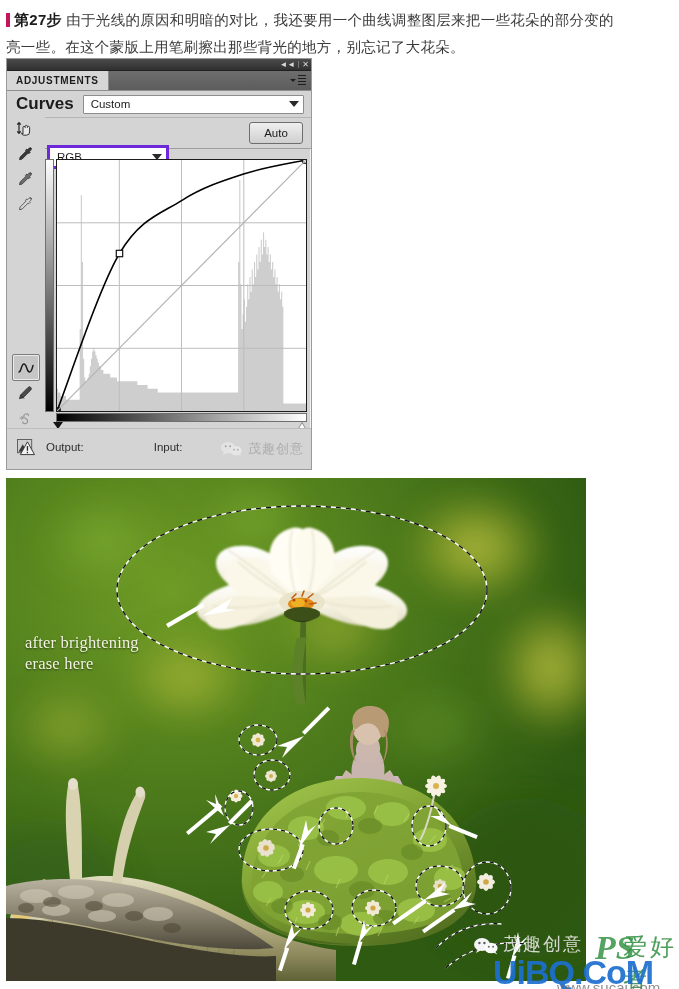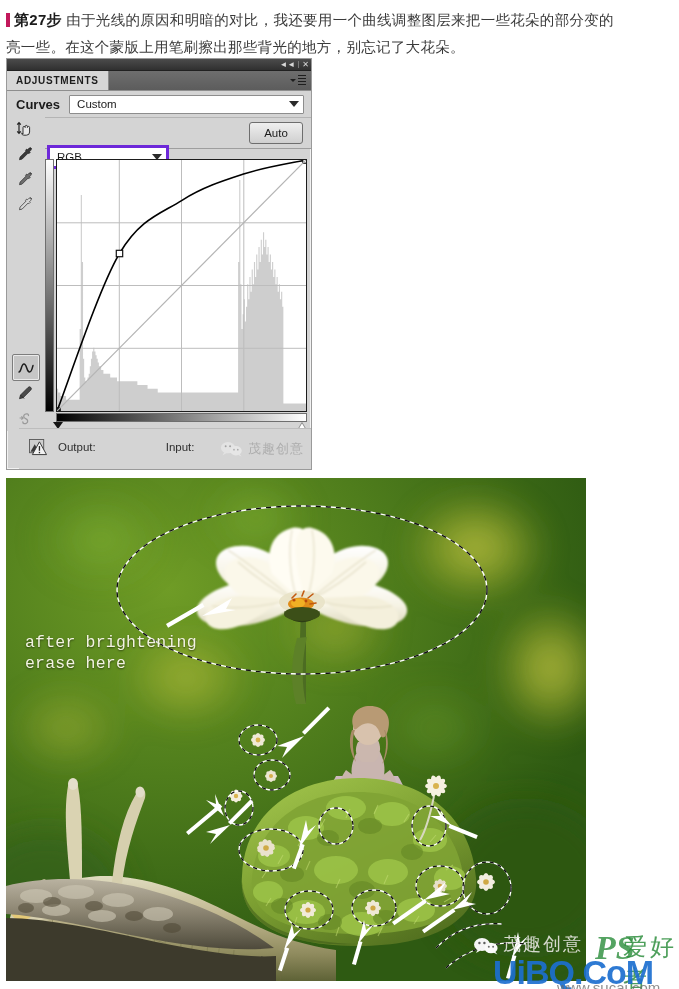--- a/index.html
+++ b/index.html
@@ -36,21 +36,21 @@
   .ps-tab-filler{flex:1;}
   .ps-menu-ico{position:absolute;right:5px;top:4px;width:16px;height:11px;
       display:flex;align-items:center;justify-content:flex-end;gap:2px;}
   .hamb{display:inline-block;width:11px;}
   .hamb i{display:block;height:1px;background:#1e1e1e;margin-bottom:2px;}
   .tri-dn{width:0;height:0;border-left:3px solid transparent;
       border-right:3px solid transparent;border-top:3px solid #1e1e1e;}
 
   .curves-row{height:26px;background:#d4d4d4;display:flex;align-items:center;
       padding:0 7px 0 9px;border-bottom:1px solid #b4b4b4;}
-  .curves-lbl{font-size:13px;font-weight:bold;color:#1b1b1b;margin-right:9px;}
+  .curves-lbl{font-size:17px;font-weight:bold;color:#1b1b1b;margin-right:9px;}
   .preset-select{flex:1;height:17px;background:#fff;border:1px solid #8d8d8d;
       border-radius:1px;display:flex;align-items:center;padding:0 4px 0 7px;
       position:relative;gap:25px;}
   .preset-val{font-size:11.5px;color:#1b1b1b;flex:1;}
   .caret{width:0;height:0;border-left:5px solid transparent;
       border-right:5px solid transparent;border-top:6px solid #2a2a2a;}
 
   .chan-row{height:30px;display:flex;align-items:center;padding:0 8px 0 40px;
       background:#d4d4d4;border-bottom:1px solid #9e9e9e;position:relative;}
   .chan-select{width:105px;height:18px;background:#fff;border:3px solid #6d28d9;
@@ -82,37 +82,37 @@
       overflow:hidden;}
   .graph svg{position:absolute;left:0;top:0;}
   .hramp{position:absolute;left:11px;top:254px;width:251px;height:9px;
       background:linear-gradient(to right,#000000,#ffffff);
       border:1px solid #6f6f6f;box-sizing:border-box;}
   .bp-marker{position:absolute;left:8px;top:263px;width:0;height:0;
       border-left:5px solid transparent;border-right:5px solid transparent;
       border-top:7px solid #141414;}
   .wp-tri{position:absolute;left:250px;top:262px;}
 
-  .foot{position:absolute;left:12px;right:0;bottom:0;height:40px;
+  .foot{position:absolute;left:0;right:0;bottom:0;height:40px;
       background:#d4d4d4;border-top:1px solid #bdbdbd;}
   .foot-inner{display:flex;align-items:center;height:28px;padding:4px 8px 0 10px;}
   .warn-ico{width:19px;height:17px;margin-right:10px;}
   .io-lbl{font-size:11.5px;color:#2e2e2e;}
   .io-out{margin-right:70px;}
   .wm-ps{position:absolute;right:7px;top:11px;display:flex;align-items:center;
       gap:5px;opacity:.55;}
   .wm-chat{width:23px;height:16px;position:relative;}
   .wm-txt{font-size:13px;color:#8d8d8d;letter-spacing:1px;}
 
   
   #photo{position:absolute;left:6px;top:478px;width:580px;height:503px;
       overflow:hidden;background:#3e6b1c;}
   #photo .layer{position:absolute;left:0;top:0;width:100%;height:100%;}
   .ann-text{position:absolute;color:#f3f3e2;font-size:16.5px;line-height:21px;
-      font-family:Liberation Mono, monospace;
+      font-family:Liberation Serif, serif;
       text-shadow:0 1px 2px rgba(0,0,0,.55);letter-spacing:.2px;}
 
   
   #wm-block{position:absolute;left:447px;top:925px;width:232px;height:64px;}
   .wm-chat2{position:absolute;left:26px;top:12px;width:26px;height:18px;}
   .wm-maoqu{position:absolute;left:56px;top:7px;font-size:18px;color:#e4e4de;
       letter-spacing:2px;opacity:.92;font-family:"DejaVu Sans",sans-serif;}
   .wm-ps-big{position:absolute;left:128px;top:4px;font-size:34px;
       font-weight:bold;color:#2f8f3f;opacity:.82;font-style:italic;
       font-family:"Liberation Serif",serif;margin-left:20px;}

